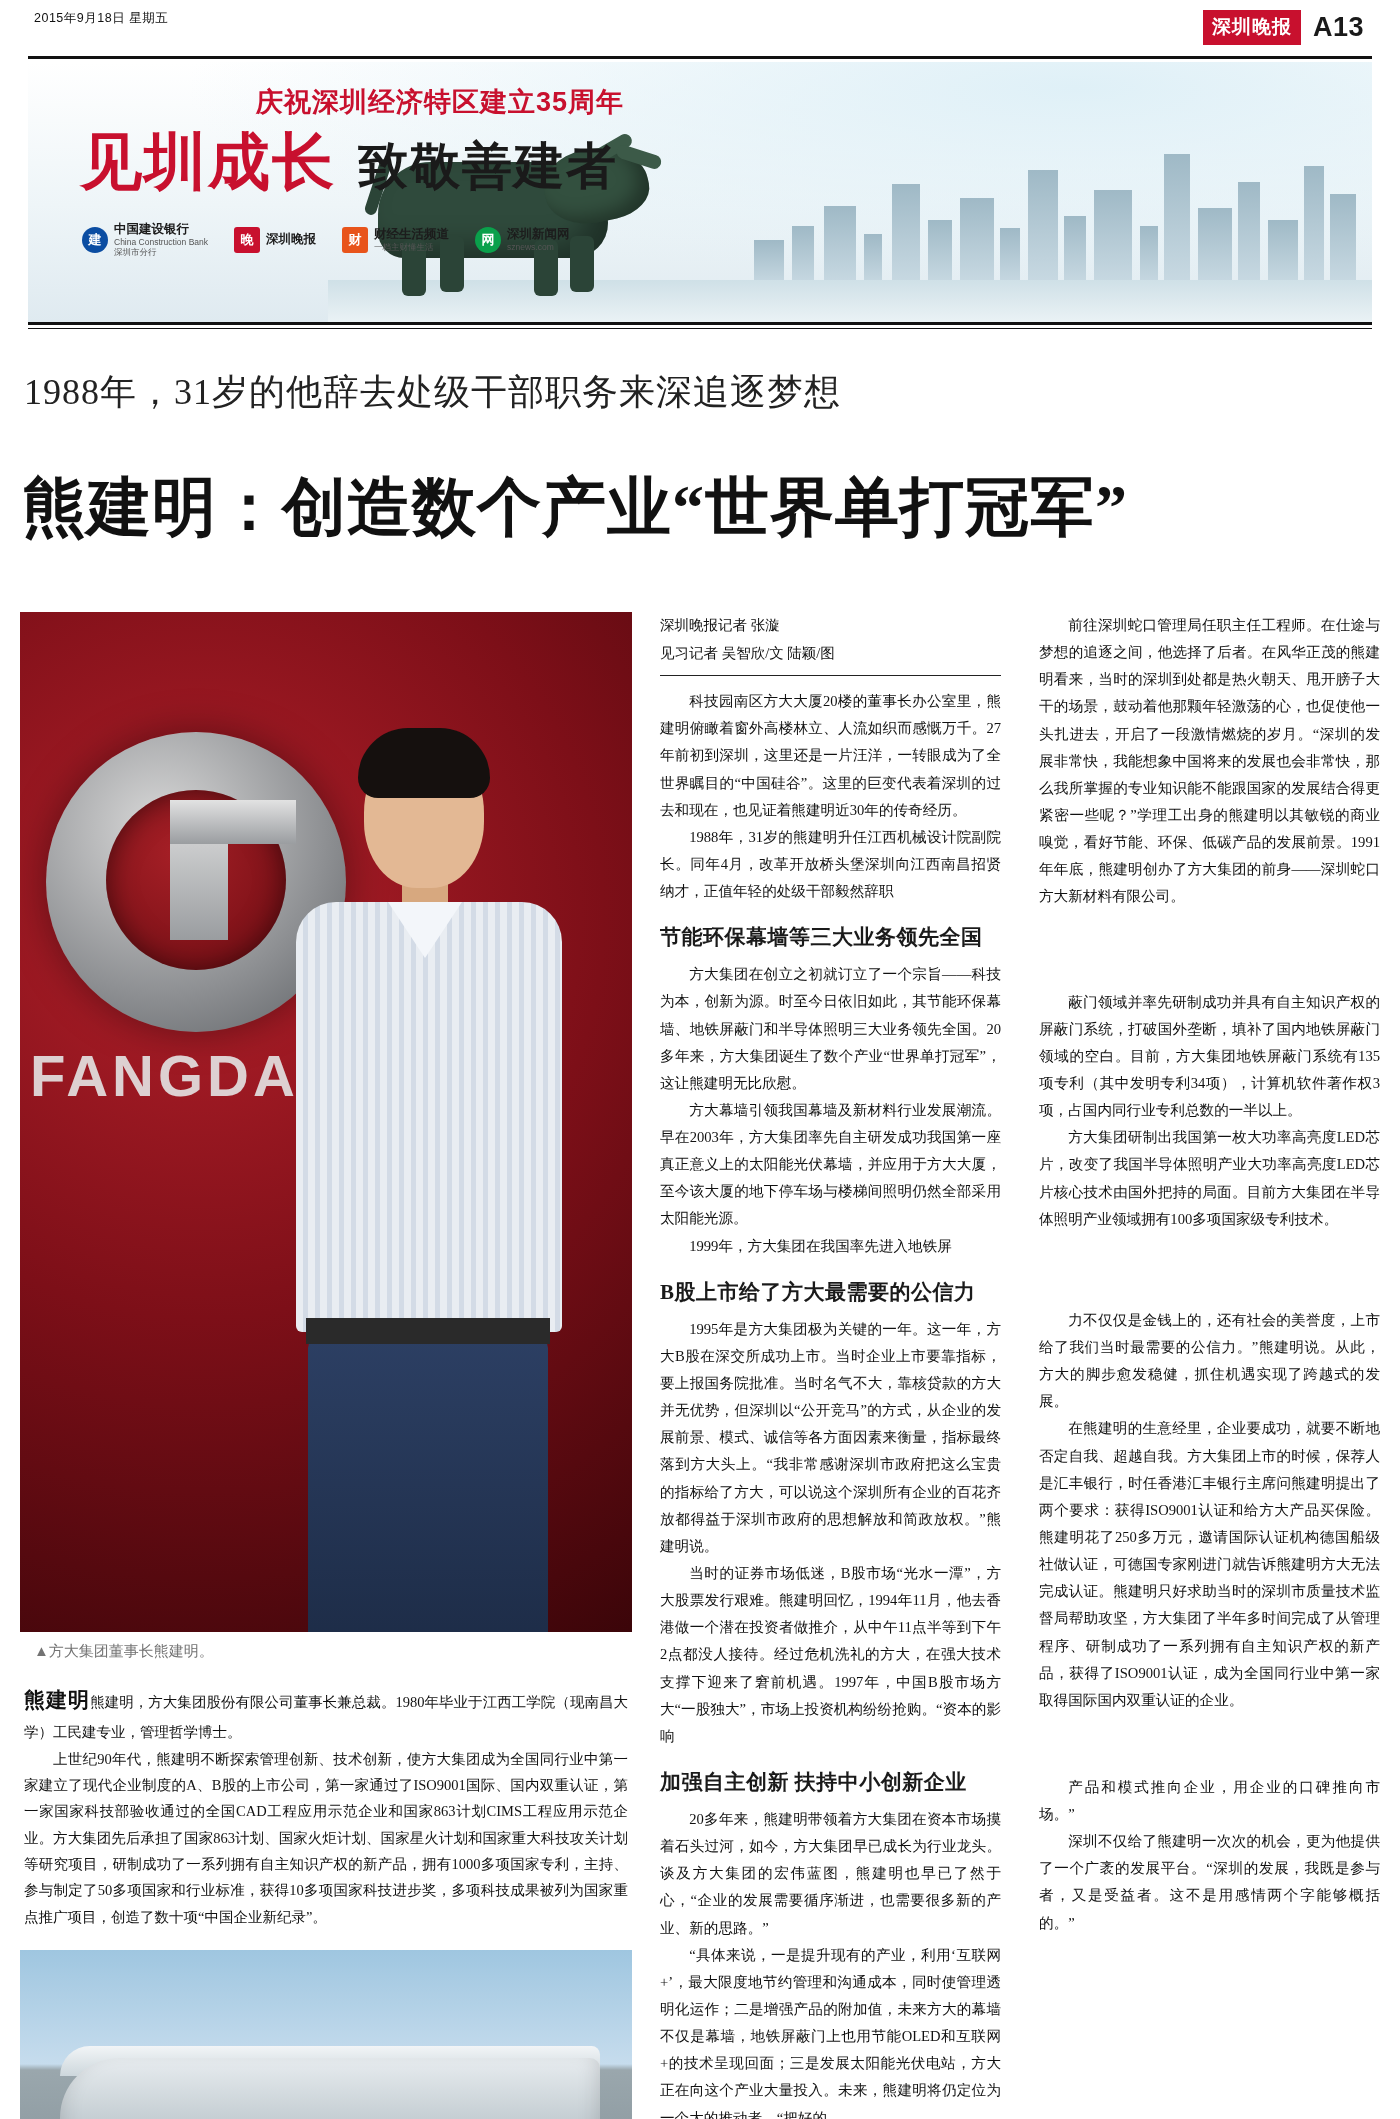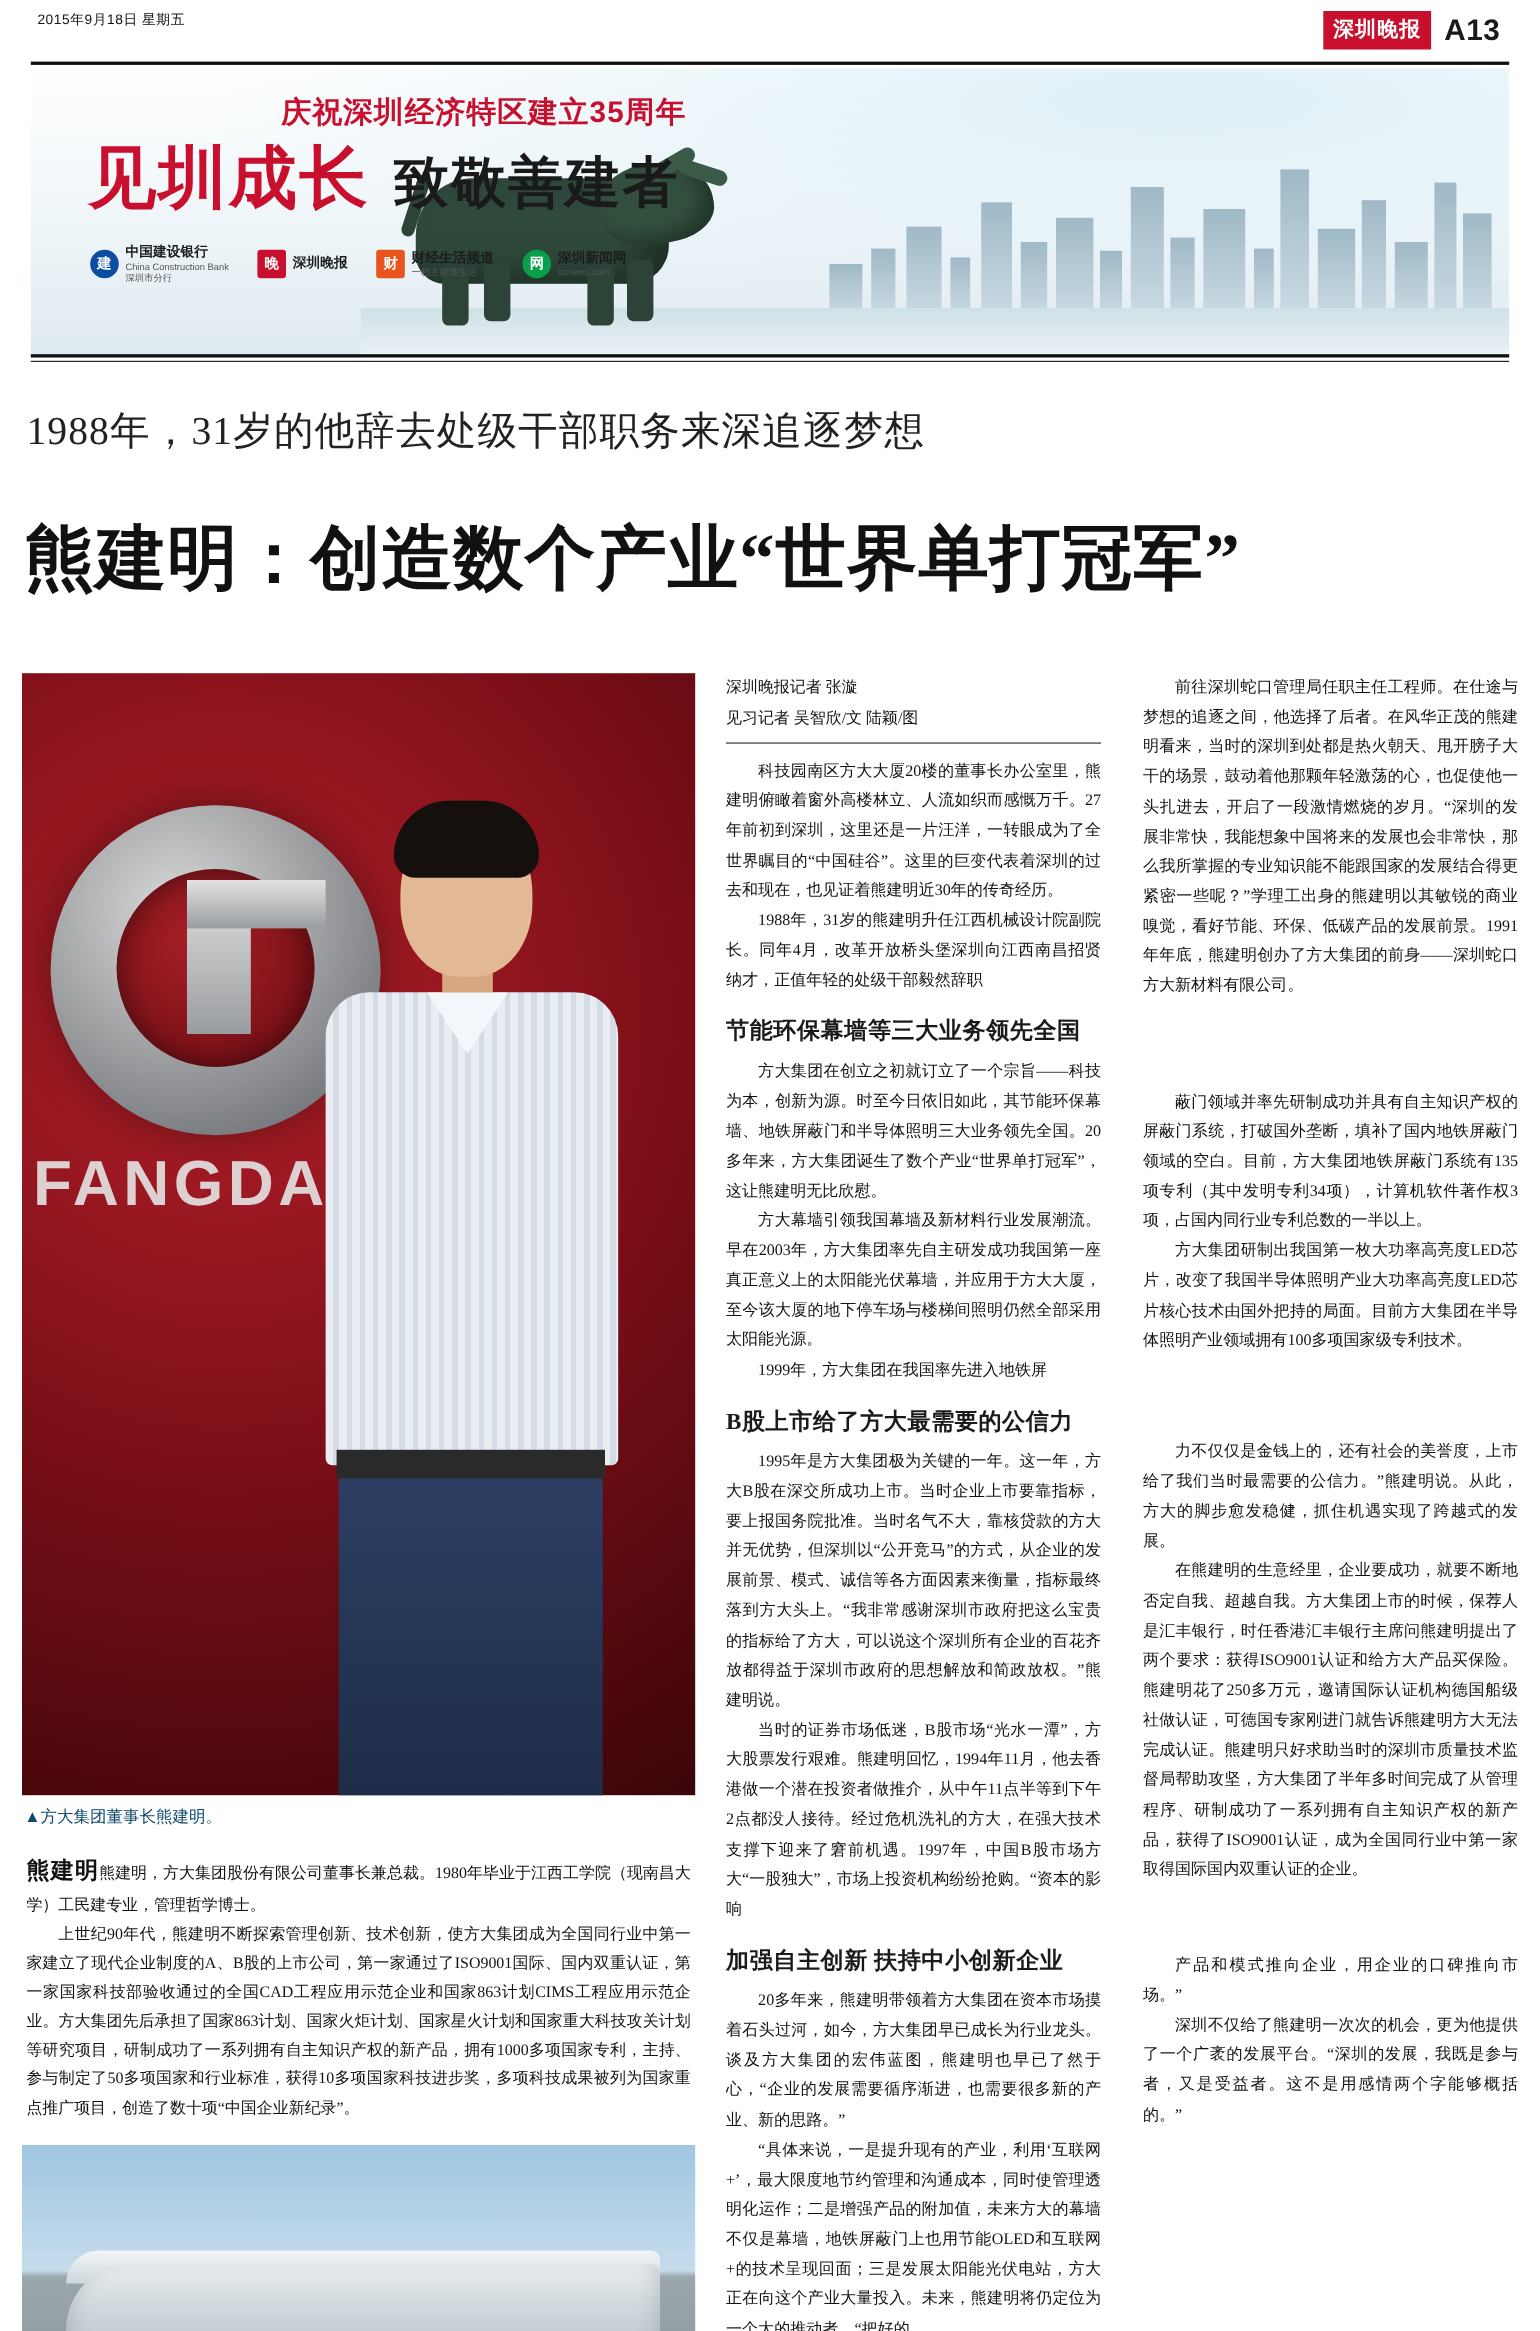--- a/index.html
+++ b/index.html
@@ -221,21 +221,21 @@
   }
   .person .belt {
     position: absolute; left: 28px; top: 580px; width: 244px; height: 26px; background: #2a2a2a;
   }
   .person .pants {
     position: absolute; left: 30px; top: 600px; width: 240px; height: 310px;
     background: linear-gradient(180deg,#2c3f63,#1d2c47);
     border-radius: 10px 10px 0 0;
   }
   .caption-main {
-    font-size: 15px; color: #0c4a6e; padding: 10px 2px 0 2px;
+    font-size: 15px; color: #737373; padding: 10px 2px 0 2px; margin-left: 12px;
   }
 
   .bio-block {
     margin-top: 20px; padding: 0 4px;
   }
   .bio-name {
     font-size: 21px; font-weight: bold; letter-spacing: 1px;
     font-family: "Liberation Serif", serif;
   }
   .bio-text {

